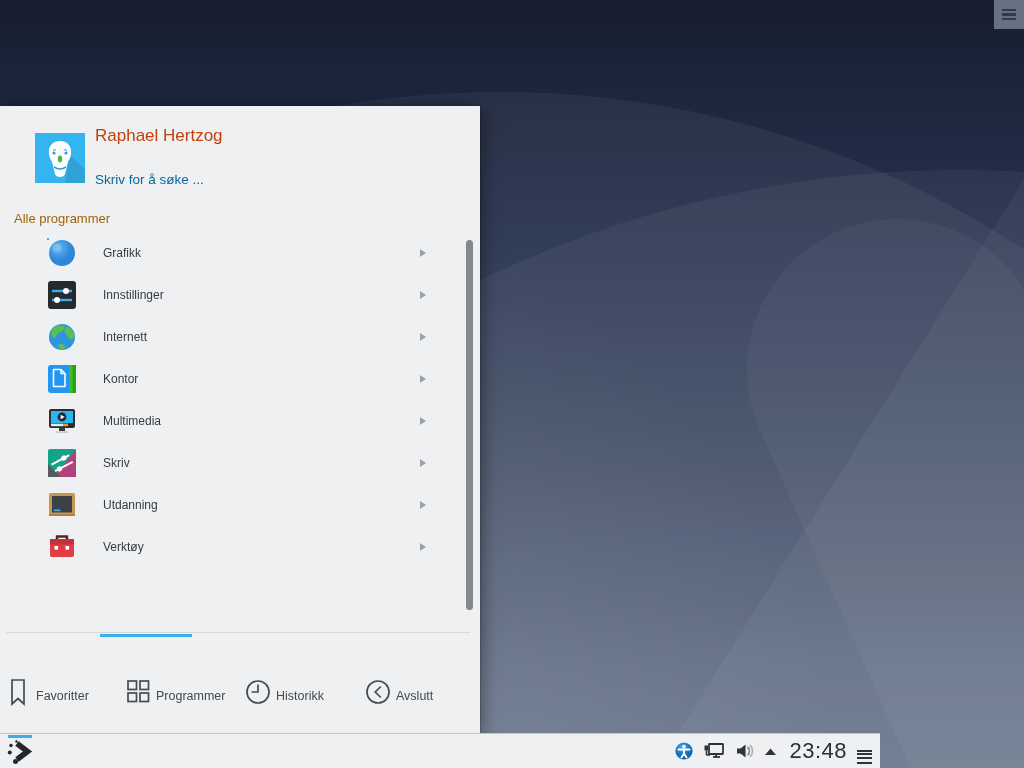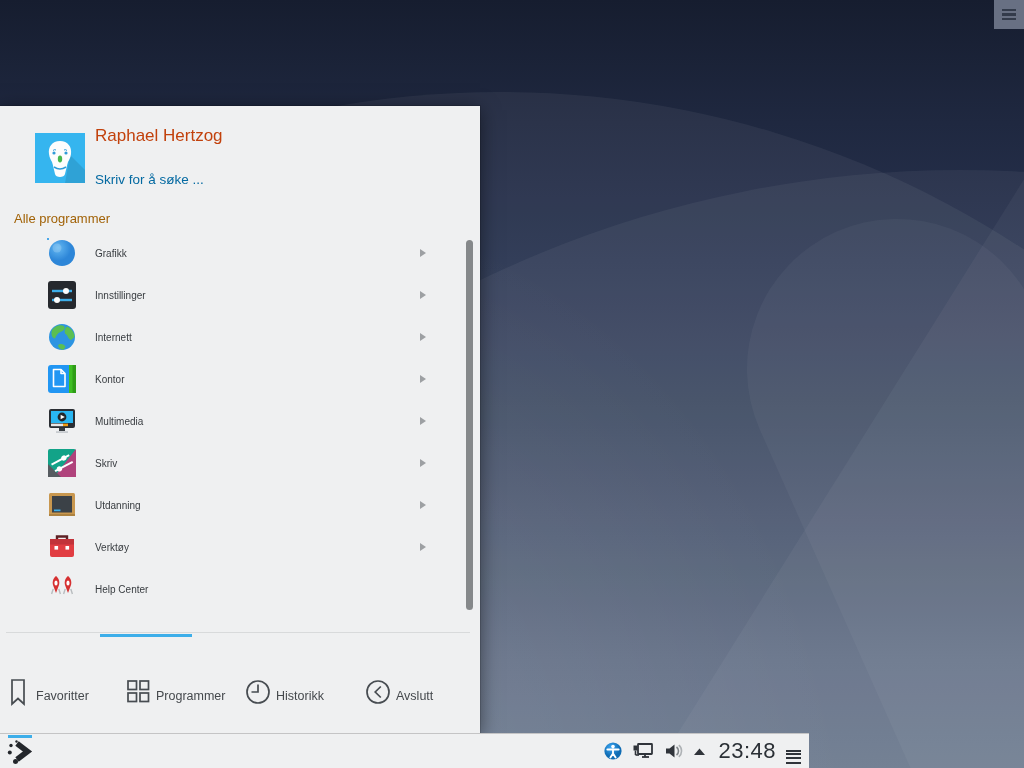--- a/index.html
+++ b/index.html
@@ -32,39 +32,39 @@
   .avatar { position:absolute; left:35px; top:27px; width:50px; height:50px; cursor:pointer; }
   .user-name { position:absolute; left:95px; top:20px; font-size:17px; color:#c2410c; }
   .search-hint { position:absolute; left:95px; top:66px; font-size:13.5px; color:#0369a1; cursor:text; }
 
   .section-label { position:absolute; left:14px; top:105px; font-size:13px; color:#a16207; }
 
   .app-list { position:absolute; left:0; top:126px; width:480px; height:400px; overflow:hidden; }
   .app-row { height:42px; display:flex; align-items:center; padding-left:46px; position:relative; cursor:pointer; }
   .app-icon { width:32px; height:32px; flex:0 0 32px; }
   .app-icon svg { display:block; }
-  .app-label { margin-left:17px; font-size:10px; color:#383c40; }
+  .app-label { margin-left:25px; font-size:12px; color:#383c40; }
   .submenu-arrow { position:absolute; right:54px; top:50%; margin-top:-4.5px;
     width:0; height:0; border-top:4.5px solid transparent; border-bottom:4.5px solid transparent;
     border-left:6px solid #9da0a3; }
 
   .scrollbar-thumb { position:absolute; left:466px; top:134px; width:7px; height:370px;
     background:#85888a; border-radius:3.5px; cursor:pointer; }
 
   .tab-separator { position:absolute; left:6px; right:10px; top:526px; height:1px; background:#d8dadb; }
   .tab-indicator { position:absolute; left:100px; top:528px; width:92px; height:3px; background:#3daee9; }
 
   .tab-bar { position:absolute; left:0; top:531px; width:480px; height:96px; display:flex; }
   .tab { flex:1 1 0; display:flex; align-items:center; padding-top:14px; cursor:pointer; }
   .tab-icon { width:36px; height:36px; }
   .tab-icon svg { display:block; stroke:#474c51; fill:none; stroke-width:1.7; }
   .tab-label { margin-top:7px; font-size:12.5px; color:#45494d; }
 
   
-  .taskbar { position:absolute; left:0; bottom:0; width:809px; height:35px; background:#eff0f1;
+  .taskbar { position:absolute; left:0; bottom:0; width:880px; height:35px; background:#eff0f1;
     border-top:1px solid rgba(0,0,0,0.18); z-index:4; }
   .launcher { position:absolute; left:4px; top:0; width:38px; height:34px; cursor:pointer; }
   .launcher-indicator { position:absolute; left:4px; top:1px; width:24px; height:3px; background:#3daee9; }
   .launcher svg { position:absolute; left:3px; top:4px; }
 
   .tray { position:absolute; right:8px; top:0; height:34px; display:flex; align-items:center; gap:10px; }
   .tray-icon { display:flex; align-items:center; justify-content:center; cursor:pointer; }
   .clock { font-size:22px; color:#2b3036; letter-spacing:0.5px; cursor:pointer; margin-left:2px; }
   .tray-burger span { display:block; width:15px; height:2px; background:#2f343a; margin:2.6px 0; }
 </style>
@@ -224,37 +224,20 @@
           <rect x="4" y="8" width="24" height="18" rx="2" fill="#e13d42"></rect>
           <rect x="4" y="8" width="24" height="5.5" fill="#c2333a"></rect>
           <rect x="8.5" y="15" width="3.6" height="3.6" fill="#ffffff"></rect>
           <rect x="19.5" y="15" width="3.6" height="3.6" fill="#ffffff"></rect>
         </svg>
       </span>
       <span class="app-label">Verktøy</span>
       <span class="submenu-arrow"></span>
     </div>
 
-    <div class="app-row">
-      <span class="app-icon">
-        <svg width="32" height="32" viewBox="0 0 32 32">
-          <g>
-            <path d="M10,3 c2.5,2 4,5 3,9 l-3,8 l-3,-8 c-1,-4 0.5,-7 3,-9 z" fill="#d63031"></path>
-            <ellipse cx="10" cy="10" rx="1.6" ry="2.6" fill="#ffffff"></ellipse>
-            <path d="M7.2,16 l-1.6,5 M12.8,16 l1.6,5" stroke="#b8bcbf" stroke-width="1.4" fill="none"></path>
-          </g>
-          <g>
-            <path d="M22,3 c2.5,2 4,5 3,9 l-3,8 l-3,-8 c-1,-4 0.5,-7 3,-9 z" fill="#d63031"></path>
-            <ellipse cx="22" cy="10" rx="1.6" ry="2.6" fill="#ffffff"></ellipse>
-            <path d="M19.2,16 l-1.6,5 M24.8,16 l1.6,5" stroke="#b8bcbf" stroke-width="1.4" fill="none"></path>
-          </g>
-        </svg>
-      </span>
-      <span class="app-label">Help Center</span>
-    </div>
 
   </div>
 
   <div class="scrollbar-thumb"></div>
 
   <div class="tab-separator"></div>
   <div class="tab-indicator"></div>
 
   <div class="tab-bar">
 

